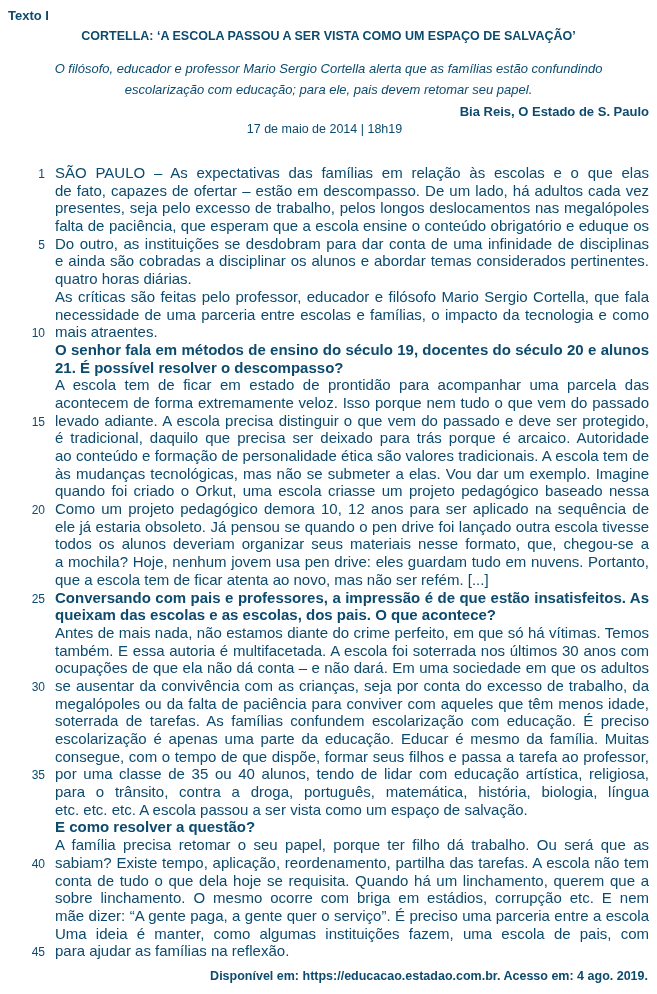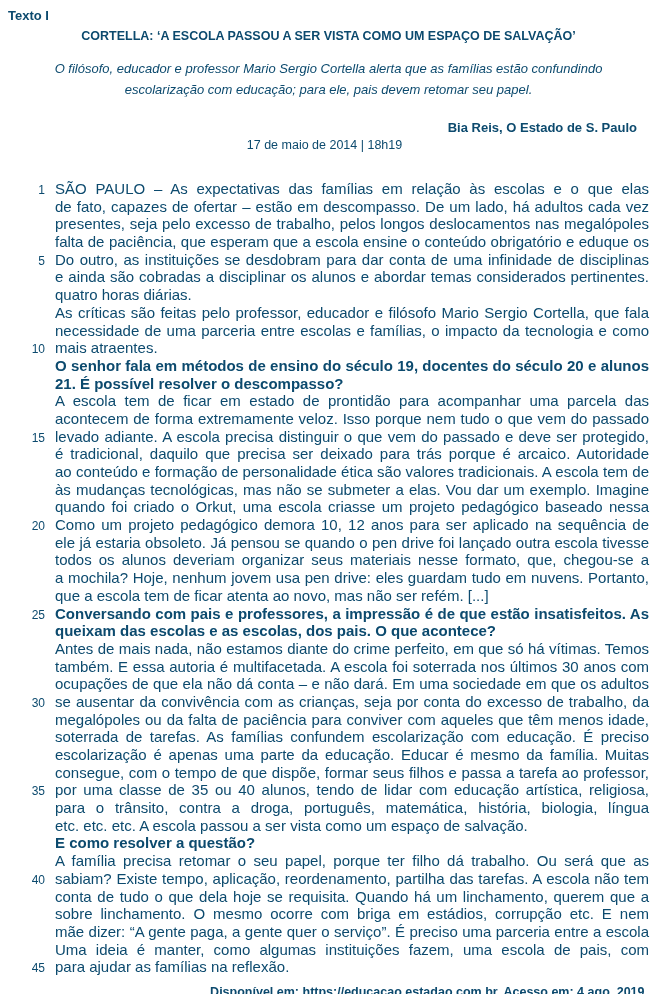--- a/index.html
+++ b/index.html
@@ -30,22 +30,22 @@
   }
   .doc-subtitle {
     margin: 14px auto 0 auto;
     max-width: 585px;
     font-size: 13px;
     font-style: italic;
     text-align: center;
     line-height: 21px;
   }
   .byline {
-    margin-top: 20px;
-    padding-right: 20px;
+    margin-top: 4px;
+    padding-right: 8px;
     text-align: right;
     font-size: 13px;
     font-weight: bold;
     line-height: 16px;
   }
   .dateline {
     padding-right: 8px;
     text-align: center;
     font-size: 12.5px;
     line-height: 18px;

